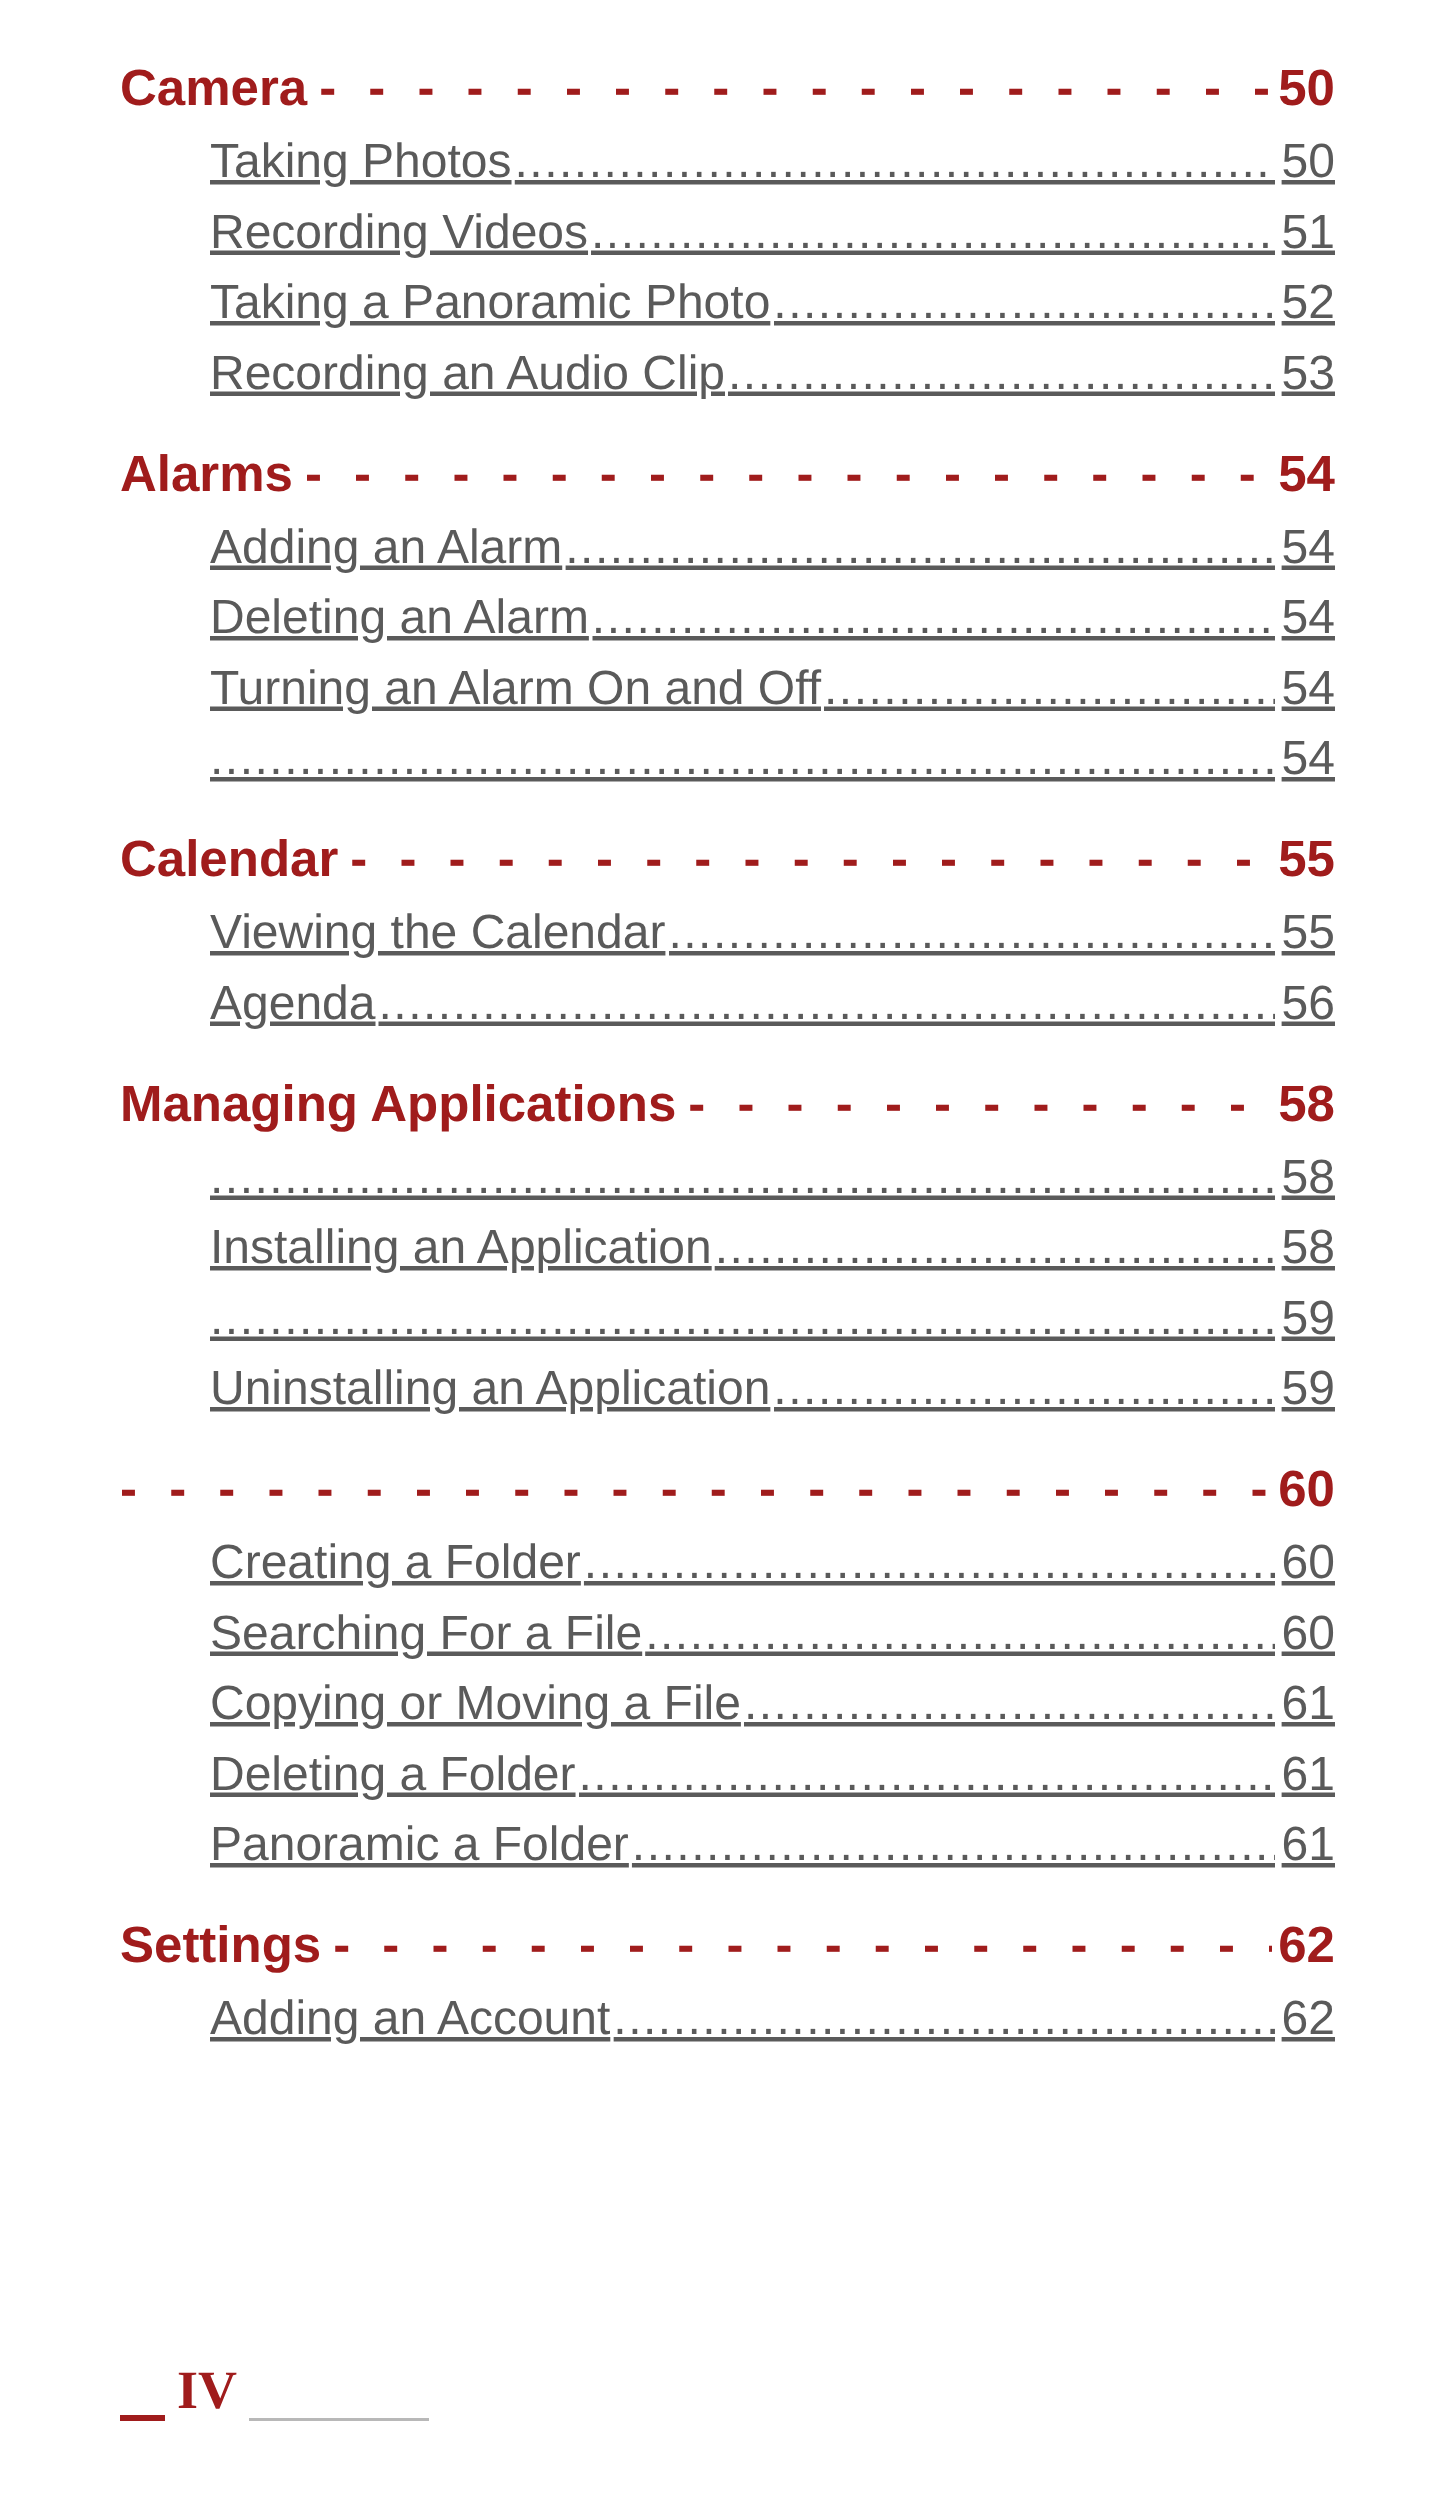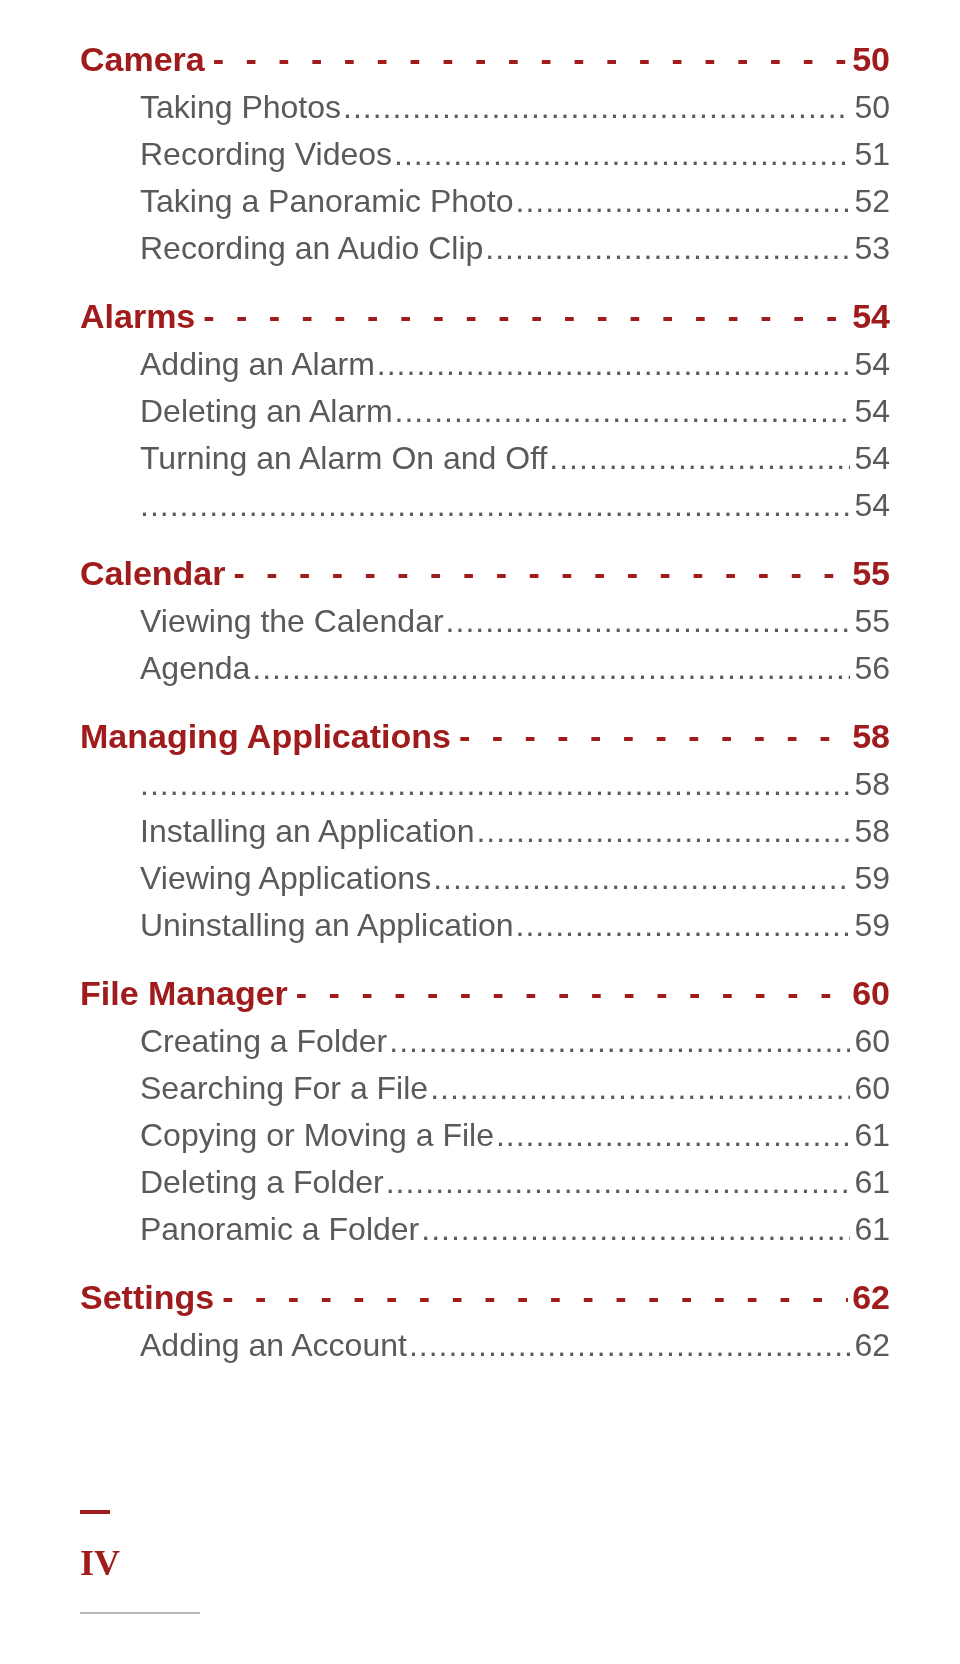--- a/index.html
+++ b/index.html
@@ -34,37 +34,37 @@
 
   .toc-item {
     display: flex;
     align-items: baseline;
     margin-left: 60px;
     margin-top: 10px;
     font-size: 32px;
     color: #5A5A5A;
     white-space: nowrap;
     overflow: hidden;
+    text-decoration: underline;
   }
   .toc-item .title { flex: 0 0 auto; padding-right: 2px; }
   .toc-item .dots {
     flex: 1 1 auto;
     overflow: hidden;
     letter-spacing: 1px;
   }
   .toc-item .page { flex: 0 0 auto; padding-left: 4px; }
 
   .footer {
     position: absolute;
     bottom: 50px;
     left: 80px;
     display: flex;
-    align-items: flex-start;
-    gap: 28px;
-    flex-direction: column;
+    align-items: flex-end;
+    gap: 8px;
   }
   .footer-bar {
     width: 30px;
     height: 4px;
     background: #A01C1C;
   }
   .footer-text {
     font-family: Georgia, 'Times New Roman', serif;
     font-size: 36px;
     font-weight: bold;
@@ -152,31 +152,29 @@
     <div class="toc-item">
       <span class="dots">.........................................................................................................</span>
       <span class="page">58</span>
     </div>
     <div class="toc-item">
       <span class="title">Installing an Application</span>
       <span class="dots">.........................................................................................................</span>
       <span class="page">58</span>
     </div>
     <div class="toc-item">
-      <span class="title">Viewing Applications</span>
       <span class="dots">.........................................................................................................</span>
       <span class="page">59</span>
     </div>
     <div class="toc-item">
       <span class="title">Uninstalling an Application</span>
       <span class="dots">.........................................................................................................</span>
       <span class="page">59</span>
     </div>
     <div class="toc-section">
-      <span class="title">File Manager</span>
       <span class="dashes">- - - - - - - - - - - - - - - - - - - - - - - - - - - - - - - - - - - - - - - -</span>
       <span class="page">60</span>
     </div>
     <div class="toc-item">
       <span class="title">Creating a Folder</span>
       <span class="dots">.........................................................................................................</span>
       <span class="page">60</span>
     </div>
     <div class="toc-item">
       <span class="title">Searching For a File</span>

